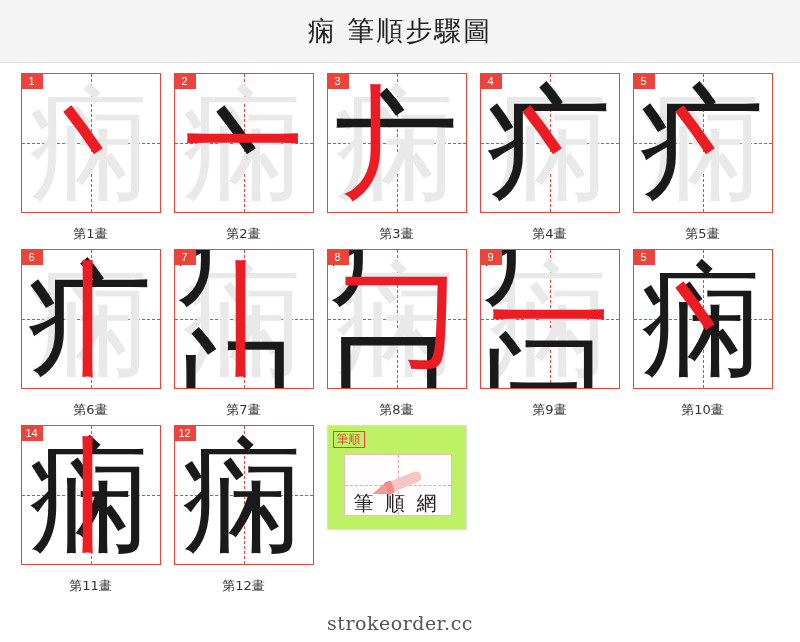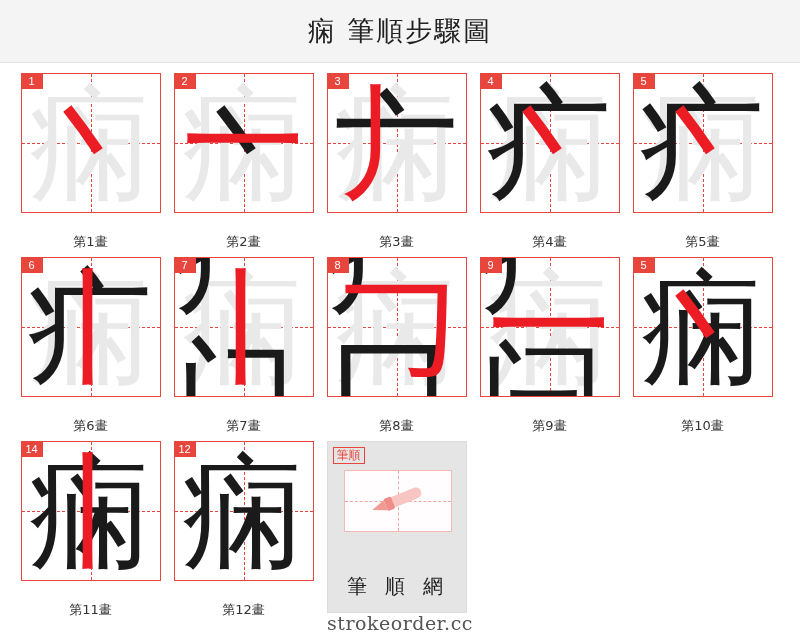--- a/index.html
+++ b/index.html
@@ -115,38 +115,38 @@
   }
   .glyph-done {
     color: #1a1a1a;
     z-index: 2;
   }
   .glyph-current {
     color: #ec1c24;
     z-index: 3;
   }
   .caption {
-    margin-top: 20px;
+    margin-top: 12px;
     font-family: "DejaVu Sans", sans-serif;
     font-size: 13px;
     color: #333333;
   }
   
   .logo-cell {
     width: 153px;
     display: flex;
     flex-direction: column;
     align-items: center;
   }
   .logo-box {
     position: relative;
     width: 140px;
-    height: 172px;
+    height: 105px;
     border: 1px solid #dcdcdc;
-    background: #e5e5e5;
+    background: #bef264;
     box-sizing: border-box;
   }
   .logo-tag {
     position: absolute;
     top: 5px;
     left: 5px;
     font-family: "DejaVu Sans", sans-serif;
     font-size: 12px;
     color: #e8453c;
     border: 1px solid #e8453c;
@@ -178,21 +178,21 @@
     top: 12px;
     width: 62px;
     height: 36px;
     z-index: 2;
   }
   .logo-text {
     position: absolute;
     left: 0; right: 0;
     bottom: 12px;
     text-align: center;
-    font-family: Liberation Mono, monospace;
+    font-family: Liberation Sans, sans-serif;
     font-size: 20px;
     color: #1a1a1a;
     letter-spacing: 3px;
   }
   
   .footer {
     position: absolute;
     left: 0;
     right: 0;
     bottom: 8px;

